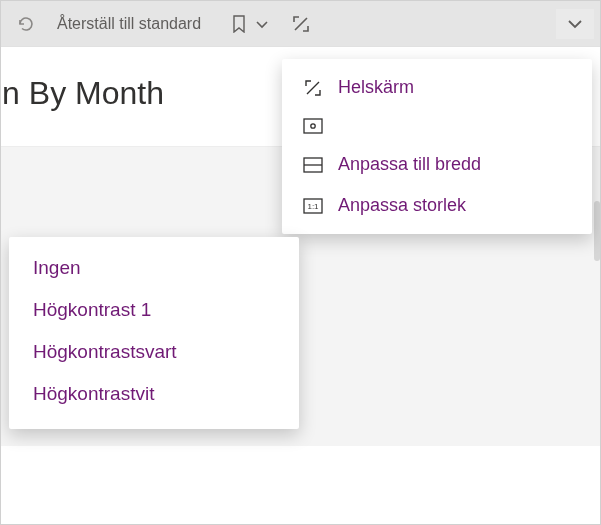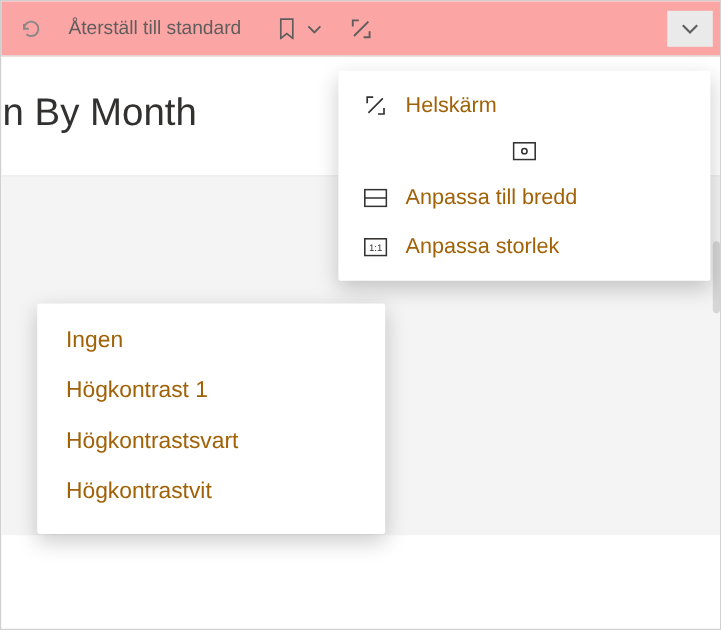--- a/index.html
+++ b/index.html
@@ -13,21 +13,21 @@
     height: 525px;
     overflow: hidden;
     position: relative;
     border: 1px solid #d0d0d0;
   }
   .toolbar {
     display: flex;
     align-items: center;
     height: 46px;
     border-bottom: 1px solid #e1e1e1;
-    background: #fca5a5;
+    background: #e5e5e5;
     padding: 0 6px;
     gap: 4px;
   }
   .tb-btn {
     display: inline-flex;
     align-items: center;
     gap: 8px;
     padding: 6px 10px;
     color: #605e5c;
     cursor: pointer;
@@ -66,41 +66,39 @@
     top: 58px;
     right: 8px;
     width: 310px;
   }
   .menu-item {
     display: flex;
     align-items: center;
     gap: 14px;
     padding: 10px 20px 10px 20px;
     font-size: 18px;
-    color: #a16207;
+    color: #701a75;
     cursor: pointer;
-    justify-content: center;
   }
   .menu-item.hover {
     background: #f1f1f1;
   }
   .menu-item .mi-icon {
     width: 22px;
     display: flex;
     justify-content: center;
   }
   .menu-item .mi-label { flex: 1; }
   .menu-item .mi-chevron { width: 14px; }
 
   .menu.sub {
-    top: 252px;
+    top: 236px;
     left: 8px;
     width: 280px;
     padding: 10px 0 14px 0;
-    margin-left: 22px;
   }
   .menu.sub .menu-item {
     padding: 10px 24px;
     font-size: 19px;
     gap: 0;
   }
 
   .report-scrollbar {
     position: absolute;
     right: 0;

